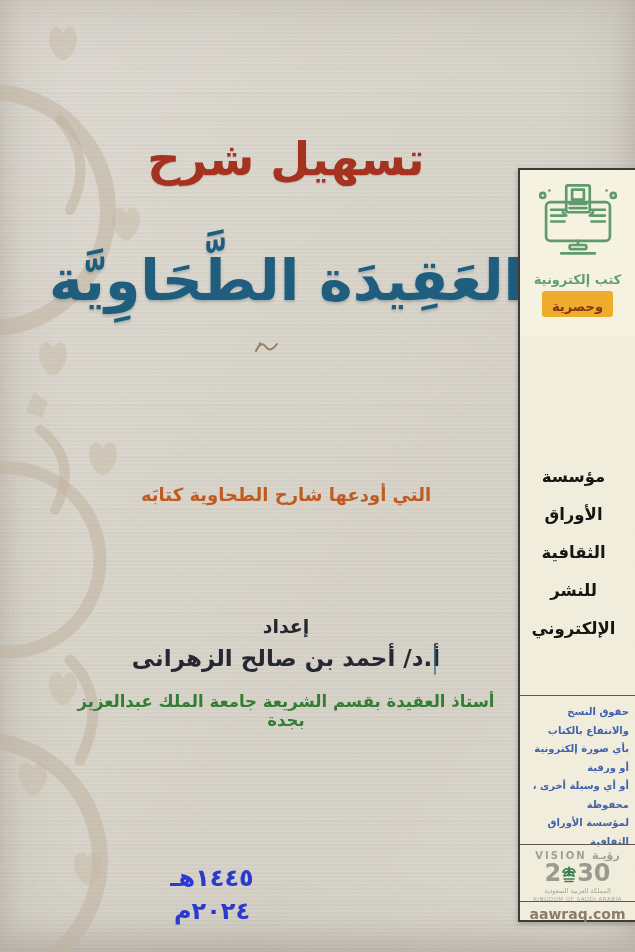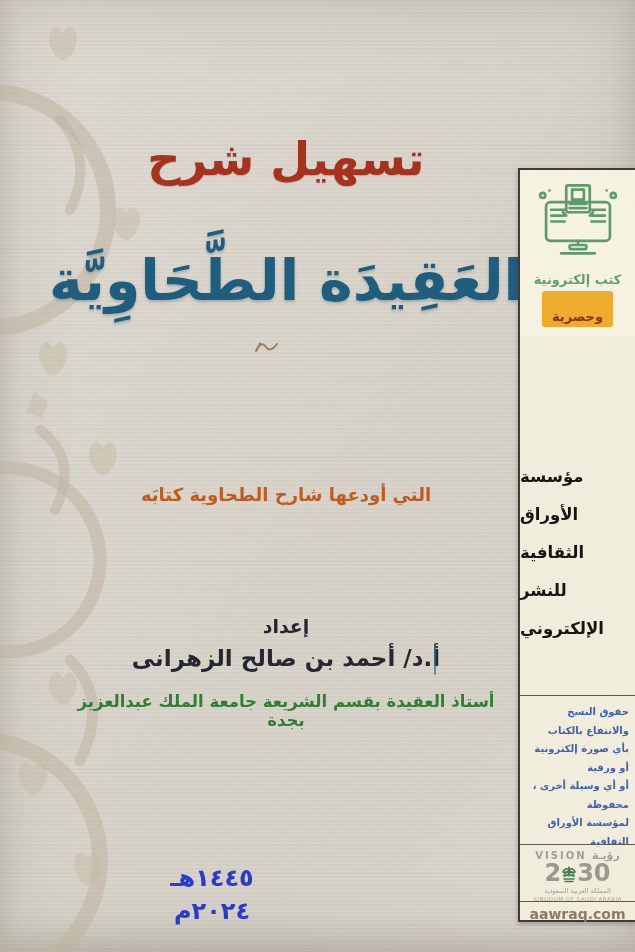--- a/index.html
+++ b/index.html
@@ -71,30 +71,30 @@
     background:#f2eedd; border:2px solid #3c3a36;
     box-shadow:0 2px 5px rgba(60,55,45,.35);
     margin-left:12px;
   }
   .ebooks-box {
     position:absolute; top:0; left:0; width:100%; height:166px;
     background:#f7f3e2; text-align:center; padding-top:12px;
   }
   .ebooks-label { font-size:13px; font-weight:700; color:#5f9e6e; margin-top:2px; }
   .exclusive-badge {
-    display:inline-block; margin-top:4px; padding:18px 10px 3px;
+    display:inline-block; margin-top:4px; padding:8px 10px 3px;
     background:#efac2a; color:#8a2f10; font-size:13px; font-weight:700;
     border-radius:3px;
   }
   .awraq-logo-block { position:absolute; top:176px; left:0; width:100%; text-align:center; }
   .awraq-logo-label { font-size:11px; color:#9dbf8e; margin-top:2px; letter-spacing:1px; }
 
   .foundation-block {
     position:absolute; top:288px; left:0; width:100%;
-    padding-right:8px; text-align:left;
+    padding-right:8px; text-align:center;
     font-size:16.5px; font-weight:700; color:#14120f; line-height:38px;
   }
   .divider { position:absolute; left:0; width:100%; height:1px; background:#5a564e; }
   .divider-1 { top:525px; }
   .divider-2 { top:674px; }
   .divider-3 { top:731px; }
 
   .copyright-block {
     position:absolute; top:531px; left:0; width:100%;
     padding:2px 6px; text-align:right;

